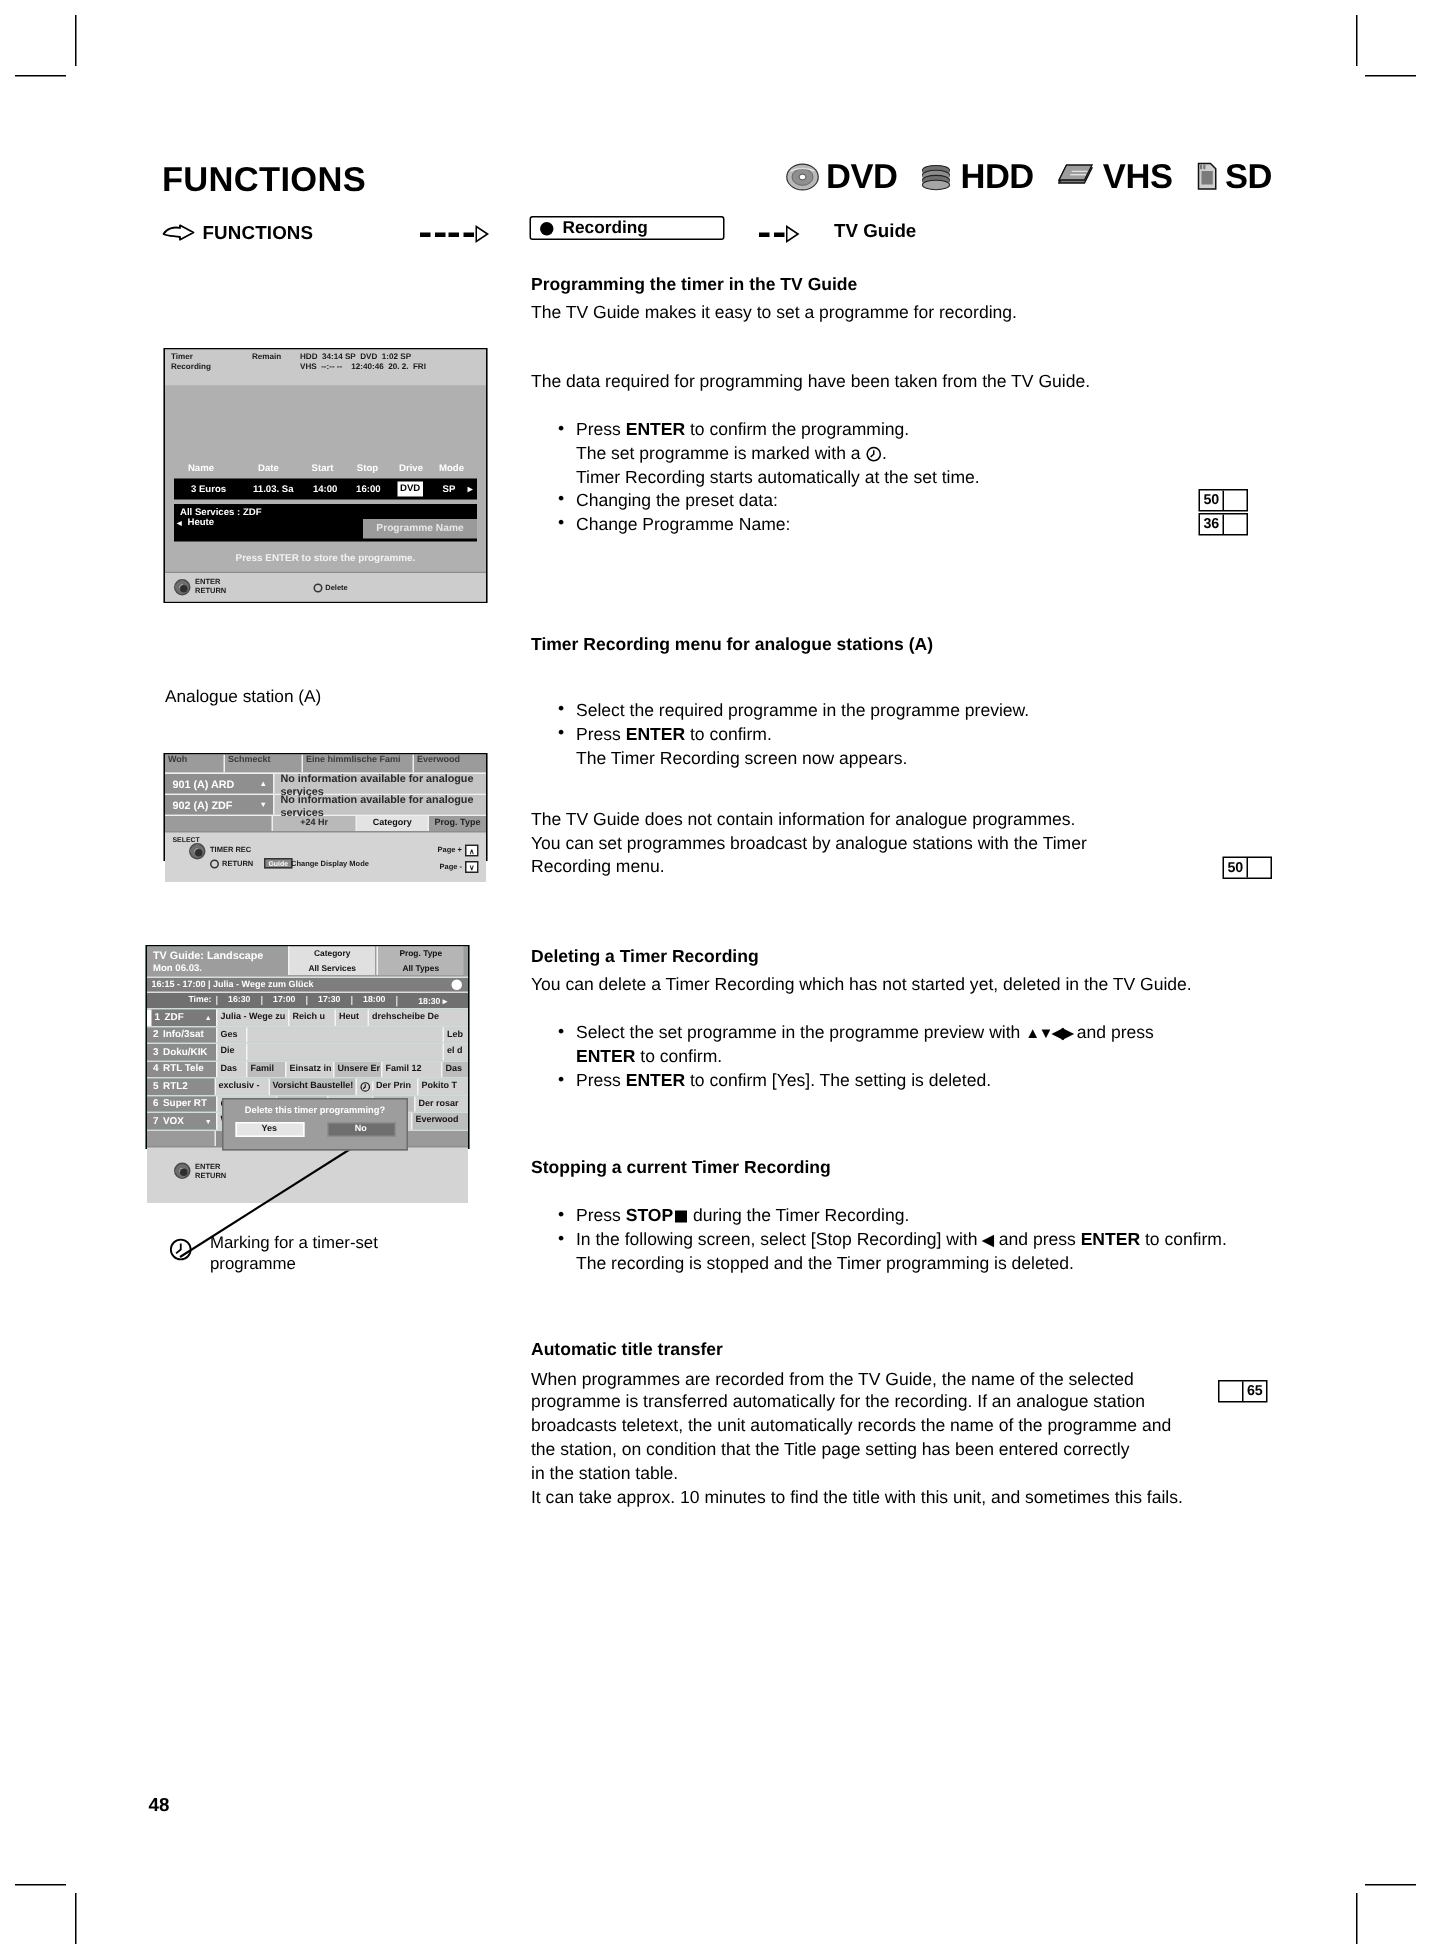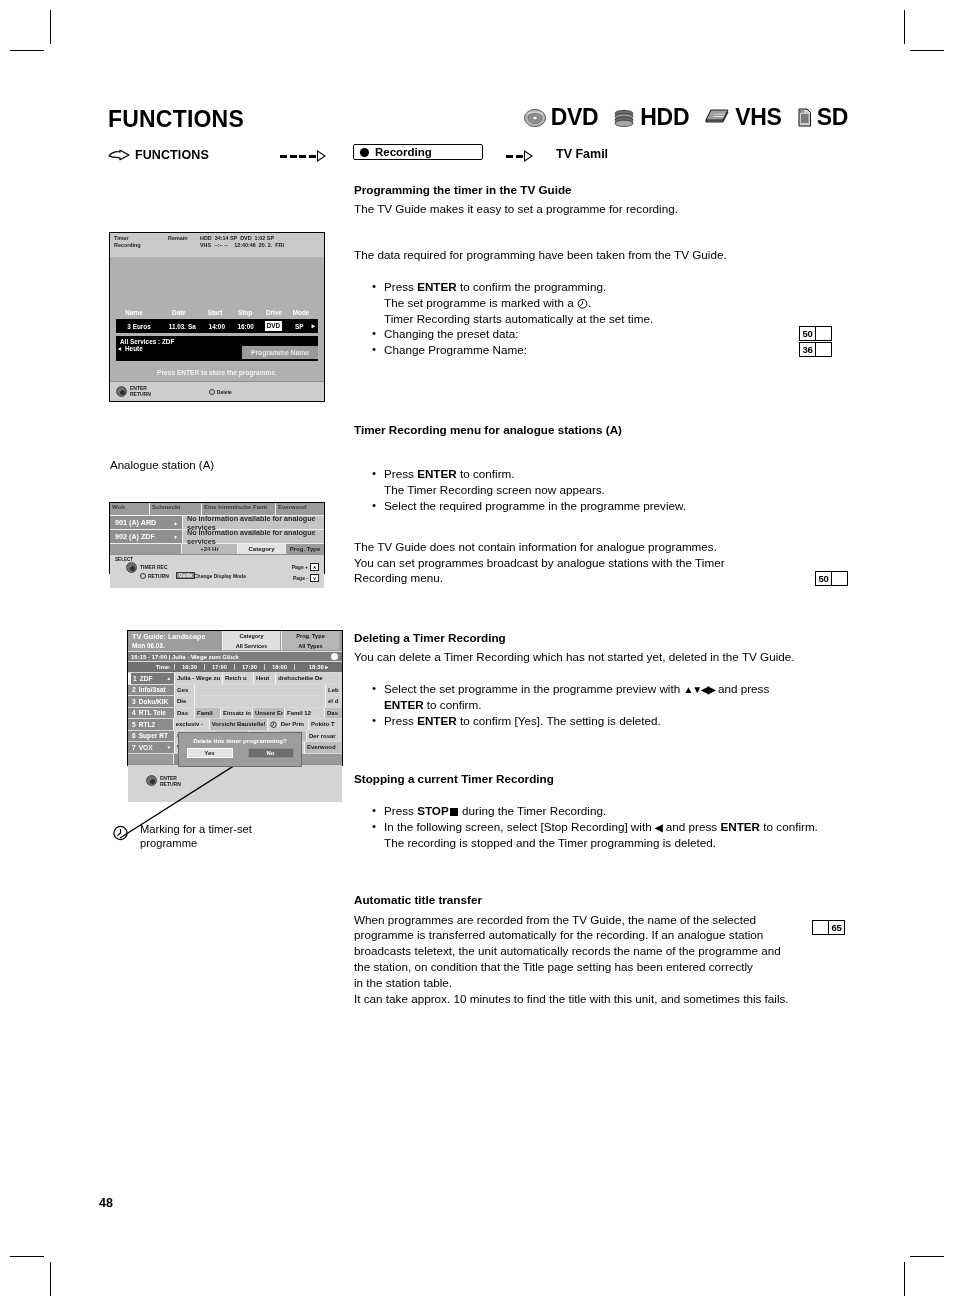--- a/index.html
+++ b/index.html
@@ -192,21 +192,21 @@
   #shot-analogue .btmbar .guide{
     position:absolute;left:66px;top:17px;border:1px solid #333;background:#8a8a8a;color:#fff;
     font-size:4.6px;padding:0 2px;
   }
   #shot-analogue .btmbar .l-chg{position:absolute;left:84px;top:18px;}
   #shot-analogue .btmbar .pgup{position:absolute;right:5px;top:8px;display:flex;gap:2px;align-items:center;}
   #shot-analogue .btmbar .pgdn{position:absolute;right:5px;top:19px;display:flex;gap:2px;align-items:center;}
   .keybox{border:1px solid #222;background:#fff;width:9px;height:8px;display:flex;align-items:center;justify-content:center;font-size:5px;}
 
   
-  #shot-guide{left:127px;top:630px;width:216px;height:136px;background:#86efac;}
+  #shot-guide{left:97px;top:630px;width:216px;height:136px;background:#86efac;}
   #shot-guide .gtop{height:20px;background:#9d9d9d;position:relative;color:#fff;}
   #shot-guide .gtop .title{position:absolute;left:4px;top:1px;font-size:7.2px;font-weight:bold;}
   #shot-guide .gtop .date{position:absolute;left:4px;top:11px;font-size:6.4px;font-weight:bold;}
   #shot-guide .gtop .when{position:absolute;right:4px;top:1px;font-size:5.6px;font-weight:bold;}
   #shot-guide .gtop .cat{
     position:absolute;left:94px;top:0px;width:58px;height:19px;background:#e0e0e0;color:#111;
     font-size:5.6px;font-weight:bold;text-align:center;border-left:1px solid #f2f2f2;
   }
   #shot-guide .gtop .ptype{
     position:absolute;left:153px;top:0px;width:58px;height:19px;background:#b5b5b5;color:#111;
@@ -360,21 +360,21 @@
     </div>
 
     <div id="nav-arrow-2" class="dashed-arrow">
       <span class="dsh">
           <i></i>
           <i></i>
         </span>
         <span class="arrowhead"></span>
     </div>
 
-    <div id="nav-tvguide">TV Famil</div>
+    <div id="nav-tvguide">TV Guide</div>
   </div>
 
   <div id="content">
 
     <h3 class="sec">Programming the timer in the TV Guide</h3>
     <p class="tx">The TV Guide makes it easy to set a programme for recording.</p>
 
     <div class="gap-l"></div>
 
     <p class="tx">The data required for programming have been taken from the TV Guide.</p>
@@ -407,25 +407,25 @@
           </span>
         </div>
       </li>
     </ul>
 
     <div style="height:48px;"></div>
 
     <h3 class="sec">Timer Recording menu for analogue stations (A)</h3>
     <div class="gap-s"></div>
     <ul class="bl">
+      <li>Select the required programme in the programme preview.</li>
       <li>
         <span>Press </span><b>ENTER</b><span> to confirm.</span>
         <div>The Timer Recording screen now appears.</div>
       </li>
-      <li>Select the required programme in the programme preview.</li>
     </ul>
     <div class="gap-s"></div>
     <p class="tx">The TV Guide does not contain information for analogue programmes.</p>
     <div class="rowline">
       <p class="tx lft" style="padding-right:24px;">You can set programmes broadcast by analogue stations with the Timer Recording menu.</p>
       <span class="bookref" style="align-self:flex-end;">
         <span class="pg num">50</span>
           <span class="pg"></span>
       </span>
     </div>

